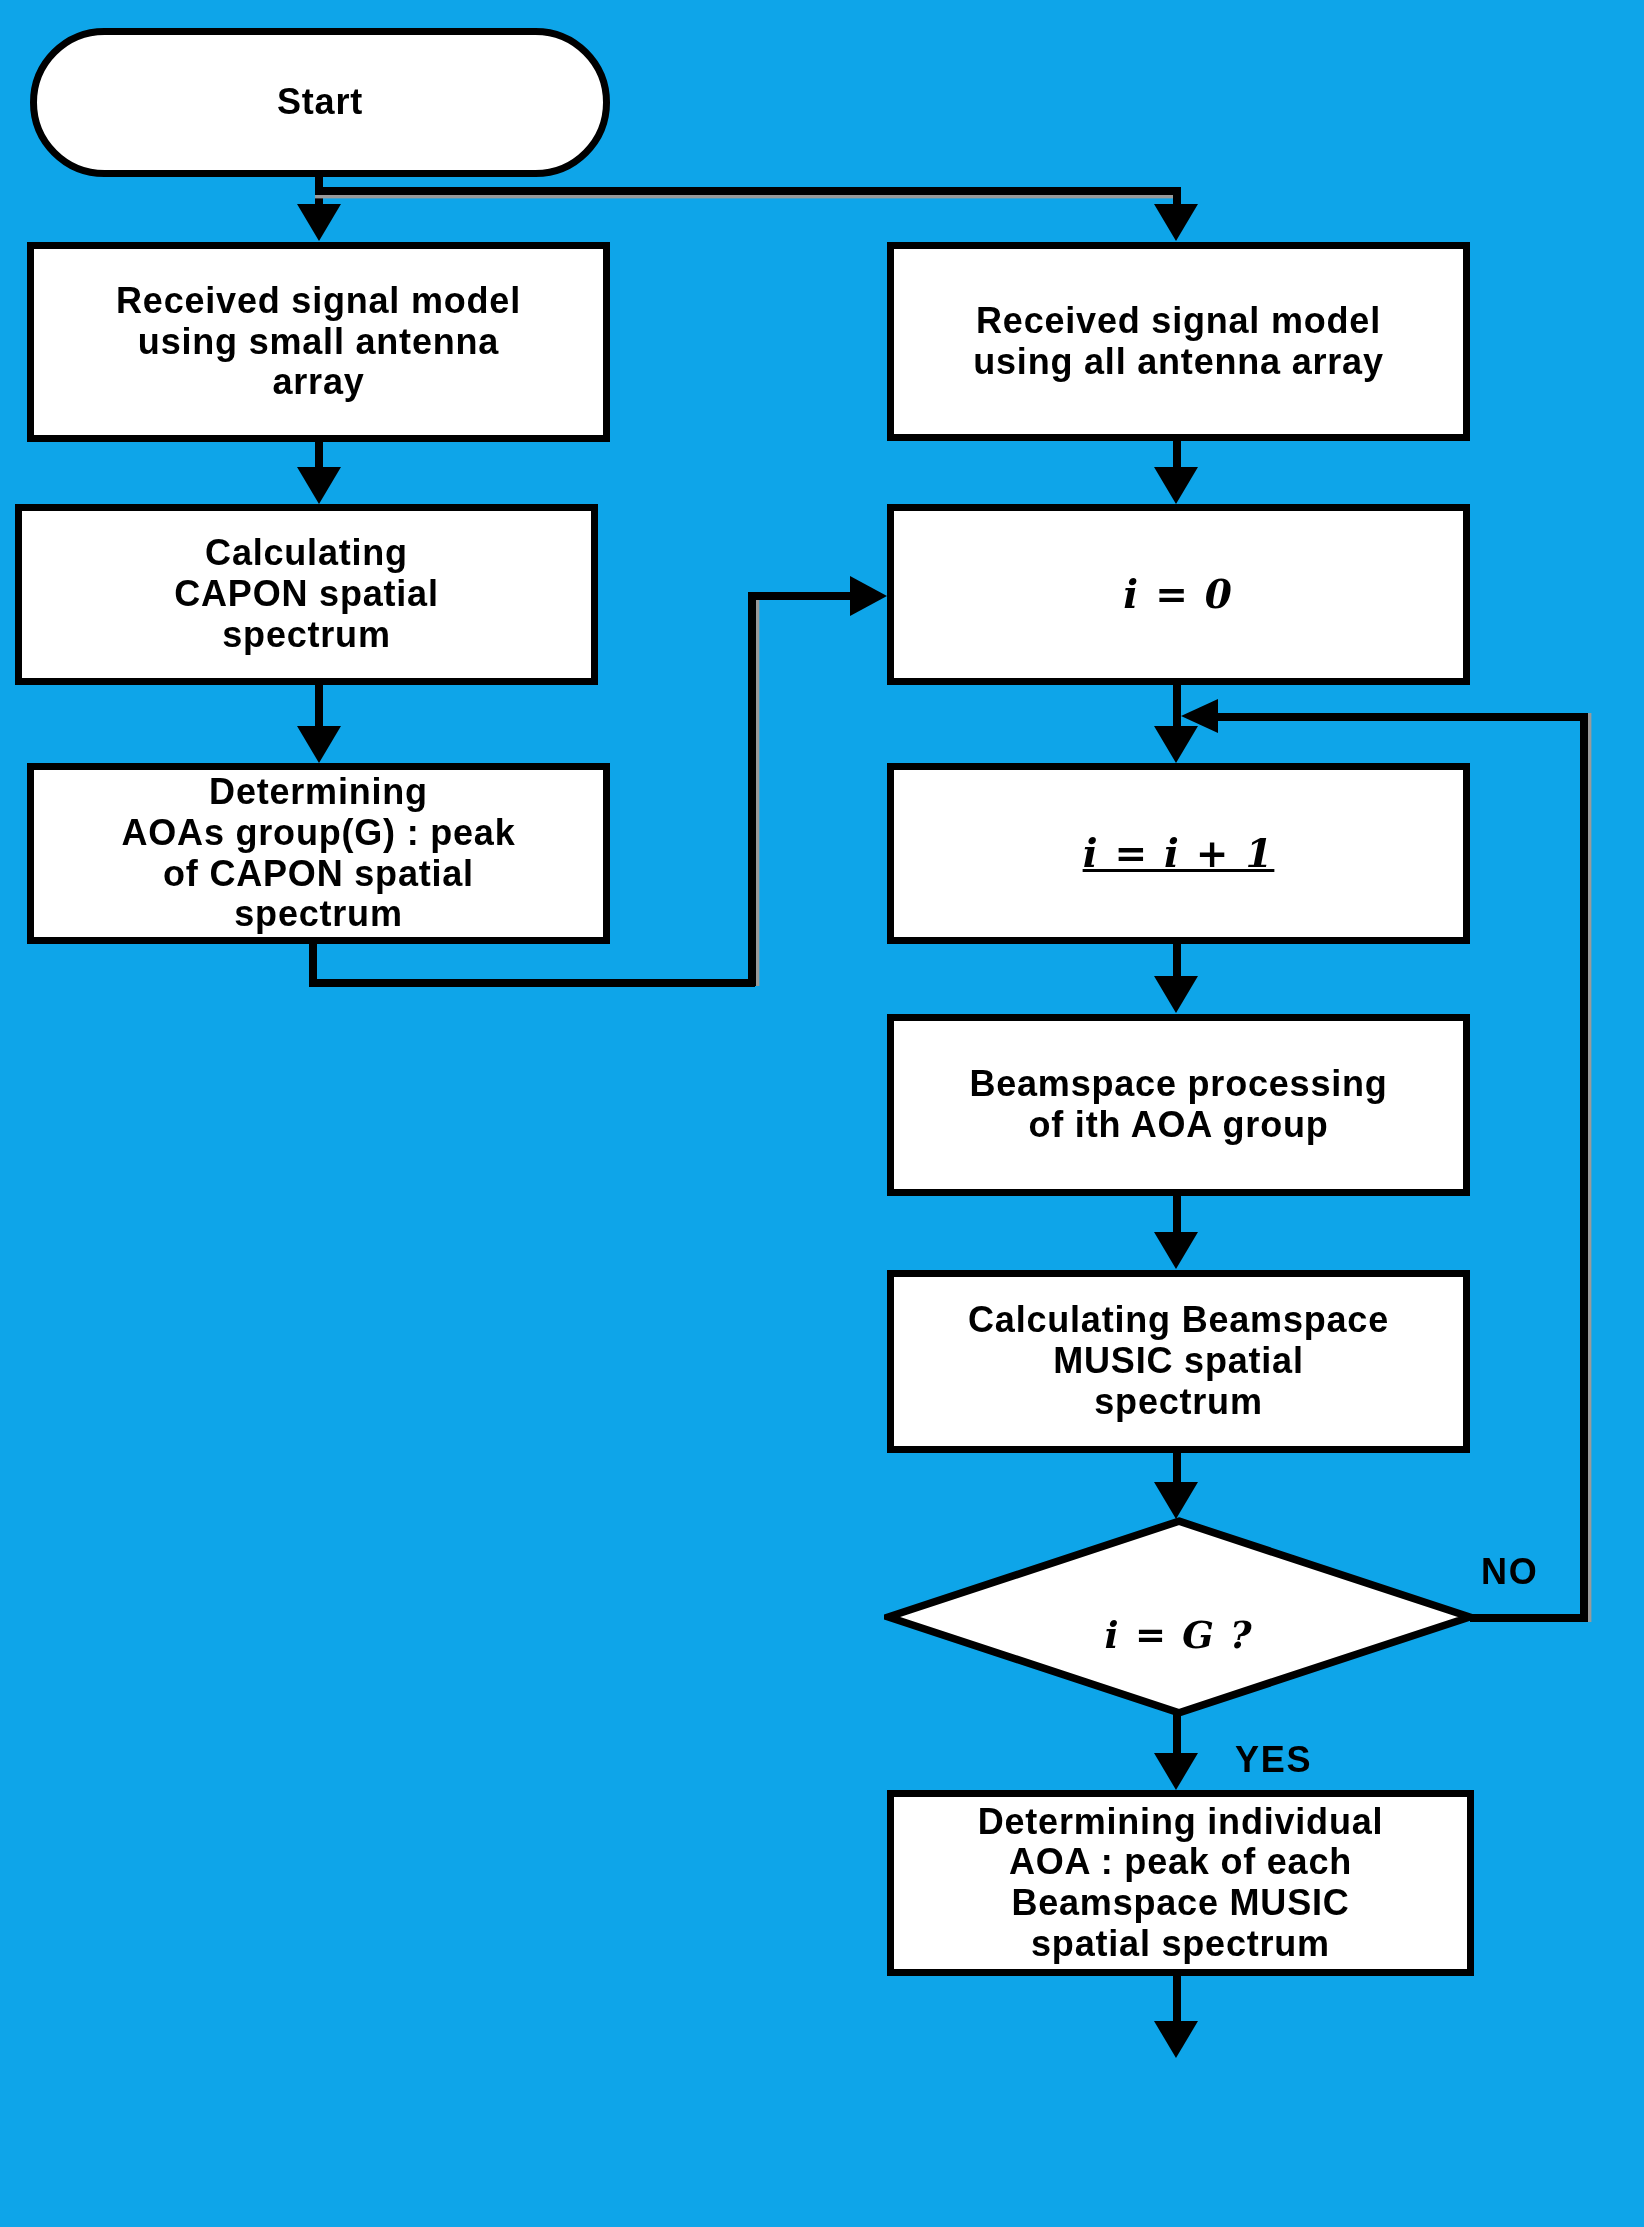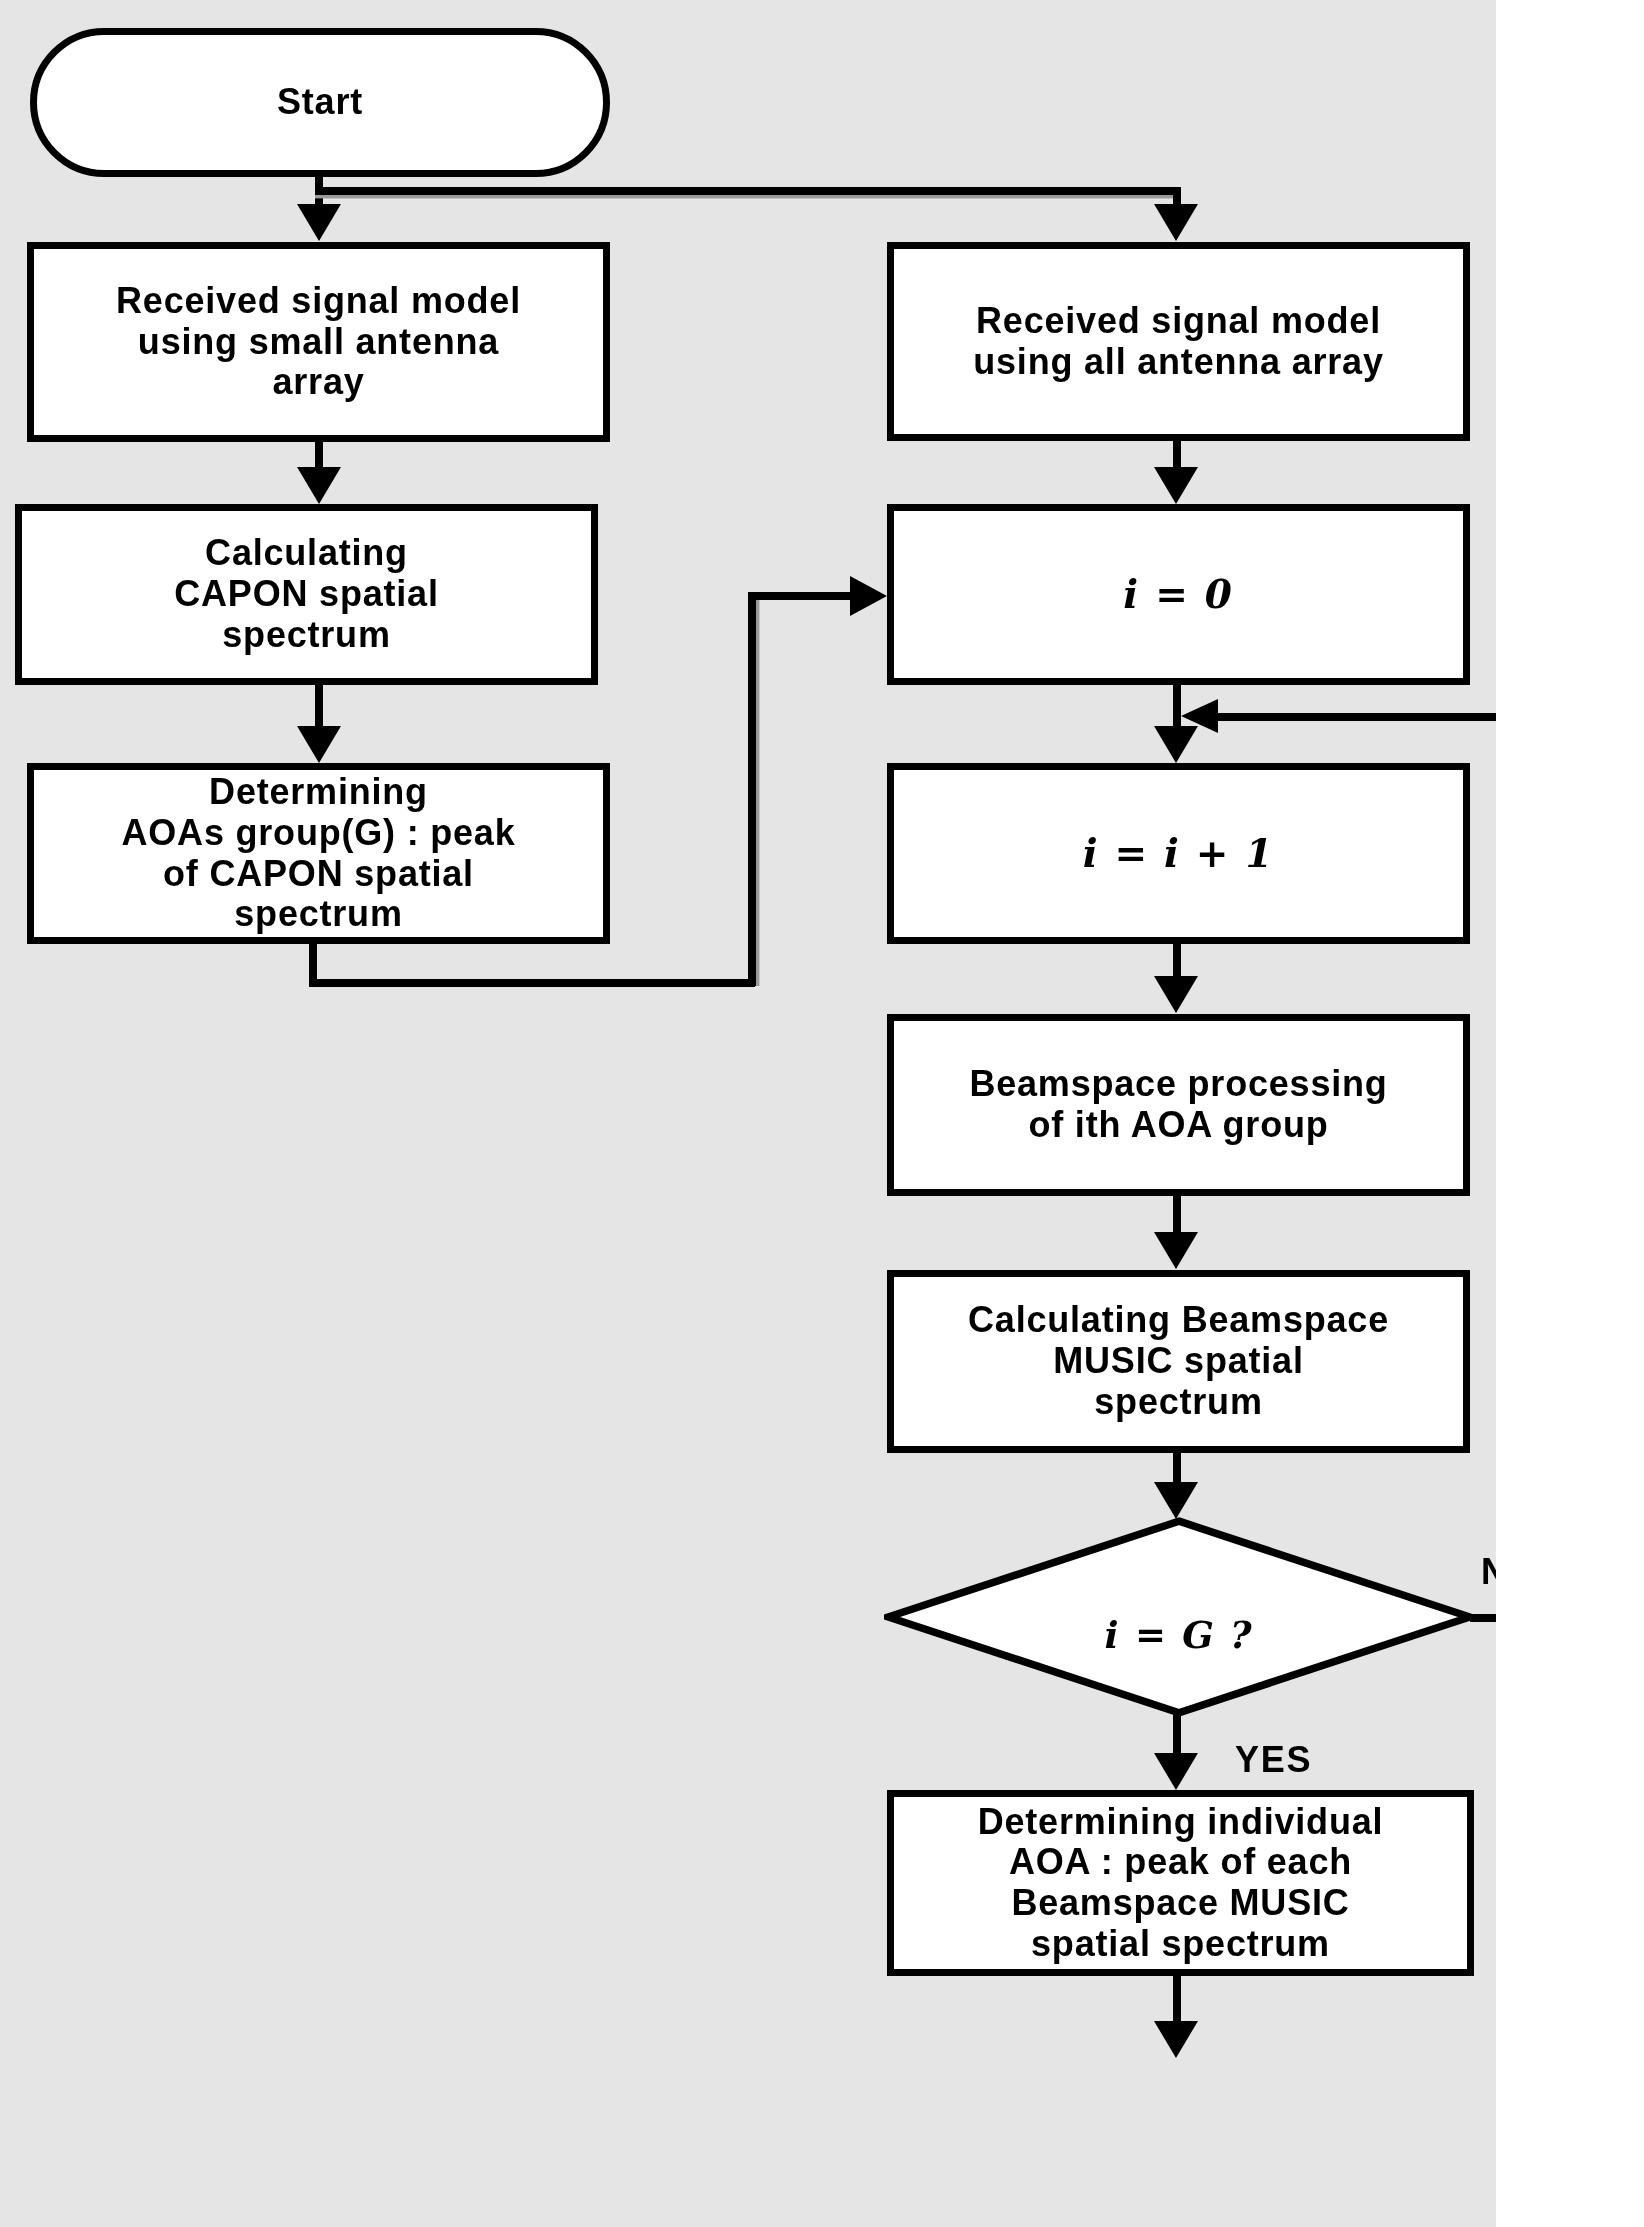--- a/index.html
+++ b/index.html
@@ -1,16 +1,16 @@
 <!DOCTYPE html>
 <html style="font-size:13.6px"><head>
 <meta charset="utf-8">
 <style>
   html,body{margin:0;padding:0;background:#ffffff;}
-  .canvas{position:relative;width:1496px;height:2227px;background:#e5e5e5;overflow:hidden;}
+  .canvas{position:relative;width:1644px;height:2227px;background:#0ea5e9;overflow:hidden;}
 
   
   .line{position:absolute;background:#000;}
   .shadow-h{box-shadow:0 3.4px 0 #9a9a9a;}
   .shadow-v{box-shadow:3.4px 0 0 #9a9a9a;}
 
   
   .arrow{position:absolute;width:0;height:0;}
   .arrow.down{border-left:22px solid transparent;border-right:22px solid transparent;border-top:37px solid #000;}
   .arrow.right{border-top:20.3px solid transparent;border-bottom:20.3px solid transparent;border-left:37px solid #000;}
@@ -106,21 +106,21 @@
 
   <div class="node" style="left:887px;top:242px;width:583px;height:199px;">
     <span class="label">Received signal model
 using all antenna array</span>
   </div>
 
   <div class="node math" style="left:887px;top:504px;width:583px;height:181px;">
     <span class="label">i = 0</span>
   </div>
 
-  <div class="node math" style="left:887px;top:763px;width:583px;height:181px;">
+  <div class="node math" style="left:887px;top:763px;width:583px;height:181px;text-decoration:underline;">
     <span class="label">i = i + 1</span>
   </div>
 
   <div class="node" style="left:887px;top:1014px;width:583px;height:182px;">
     <span class="label">Beamspace processing
 of ith AOA group</span>
   </div>
 
   <div class="node" style="left:887px;top:1270px;width:583px;height:183px;">
     <span class="label">Calculating Beamspace

